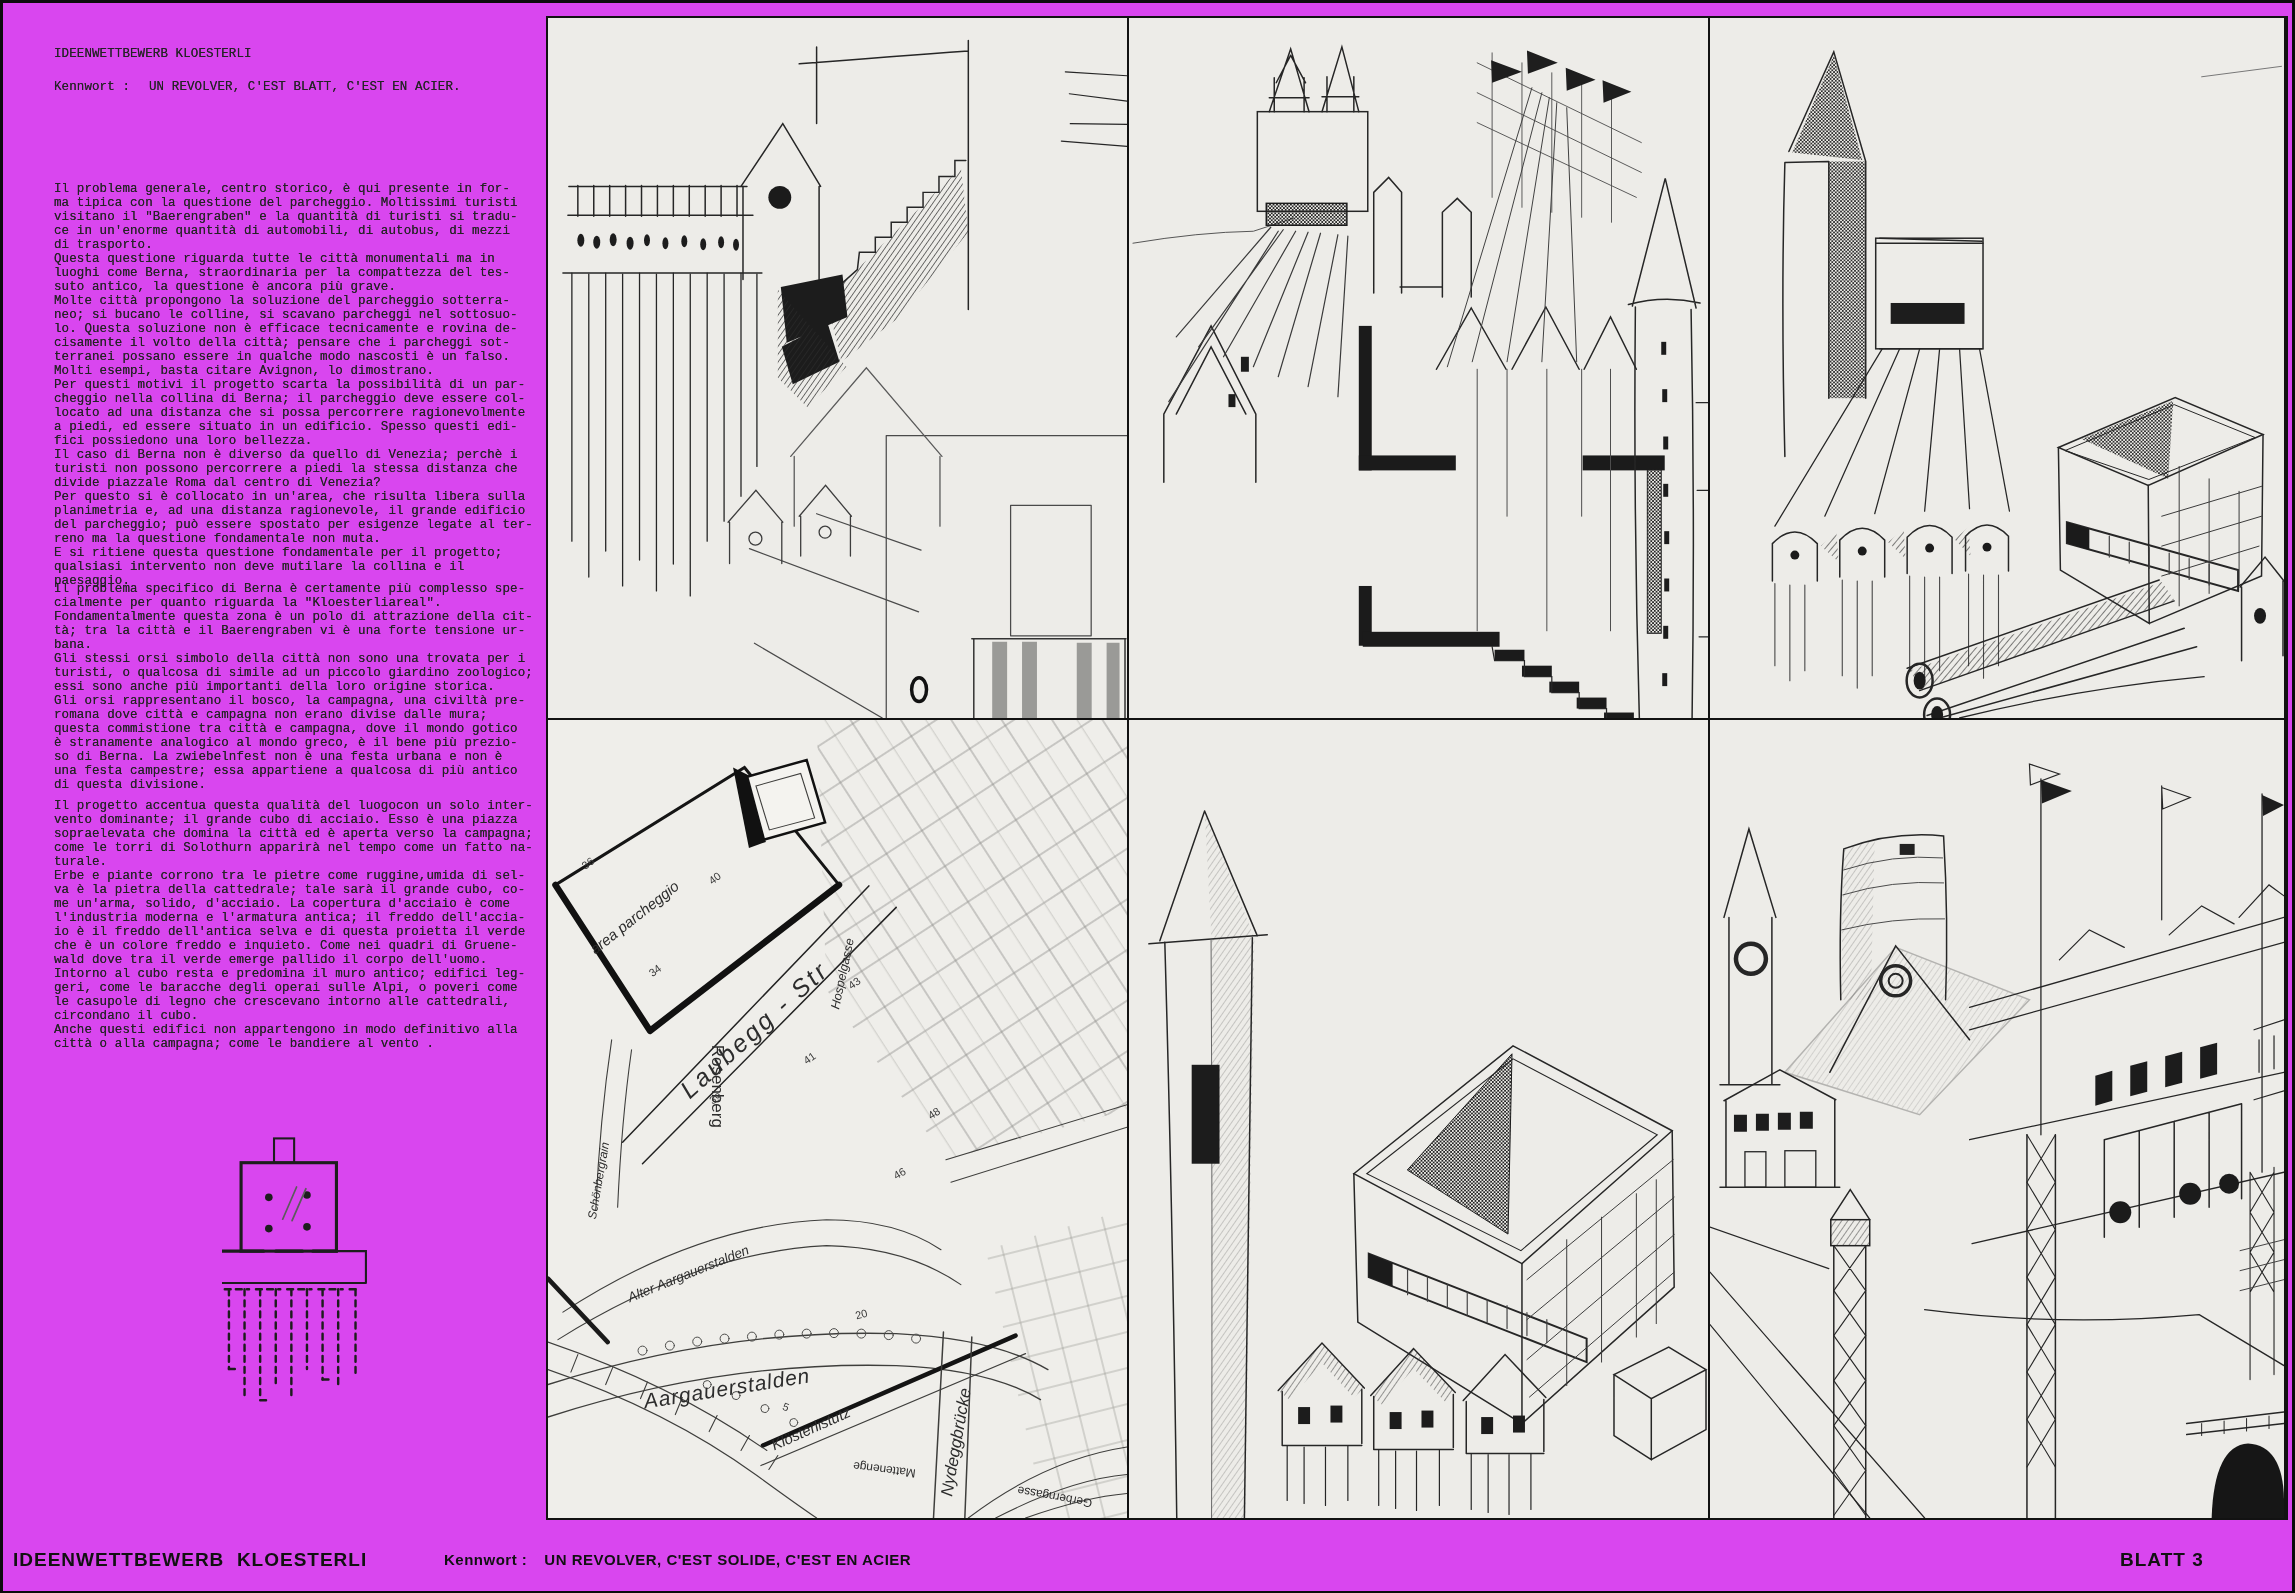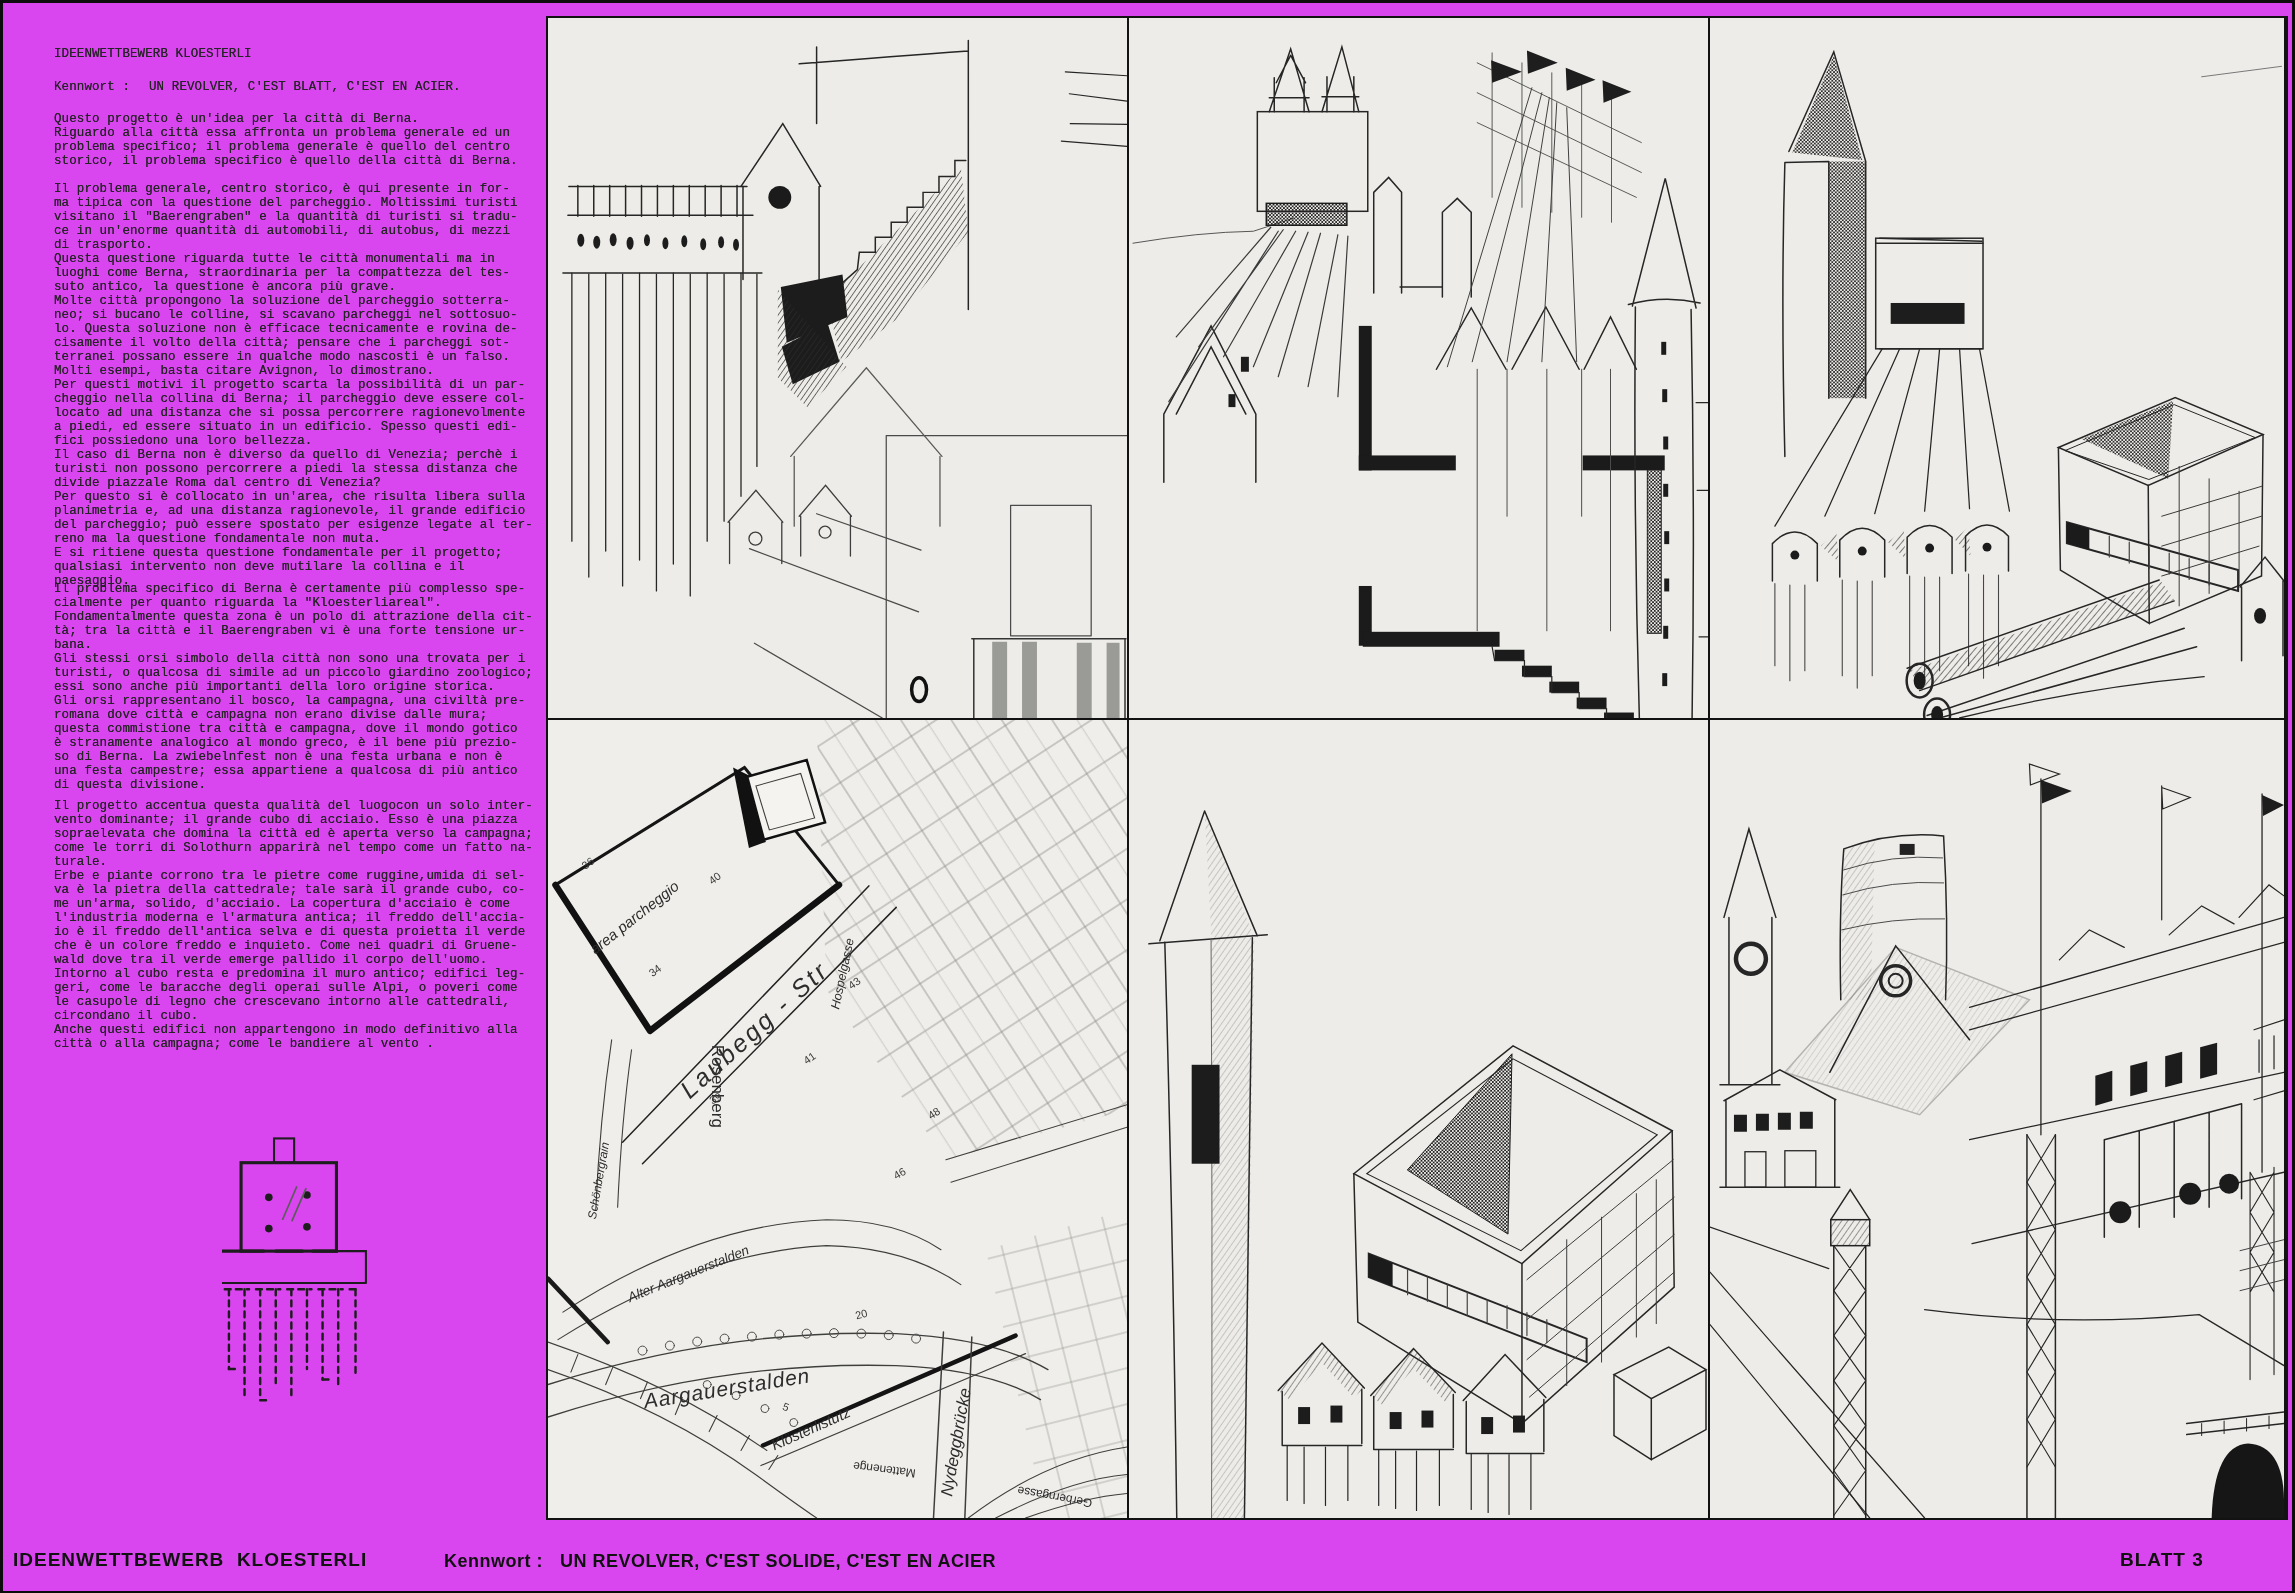--- a/index.html
+++ b/index.html
@@ -13,35 +13,31 @@
         border:2.5px solid #121212;box-sizing:border-box;display:grid;
         grid-template-columns:581px 581px 574px;grid-template-rows:702px 798px;
         background:#121212;}
   .cell{background:#edecE8;position:relative;overflow:hidden;}
   .cell svg{display:block;width:100%;height:100%;}
   .c-b{border-right:2.5px solid #121212;box-sizing:border-box;}
   .r-b{border-bottom:2.5px solid #121212;box-sizing:border-box;}
   #plan-icon{position:absolute;left:219px;top:1123px;width:163px;height:278px;}
   #footer{position:absolute;left:0;top:1542px;width:2295px;height:40px;color:#111;}
   #footer .ft{position:absolute;font-weight:bold;font-size:19px;letter-spacing:1px;white-space:pre;}
-  #footer .fk{position:absolute;font-weight:bold;font-size:18px;letter-spacing:0.5px;white-space:pre;}
+  #footer .fk{position:absolute;font-weight:bold;font-size:15px;letter-spacing:0.5px;white-space:pre;}
   .maplabel{fill:#2c2c2c;font-family:"Liberation Sans",sans-serif;}
   .mapnum{fill:#3a3a3a;font-size:22px;font-family:"Liberation Sans",sans-serif;}
 </style>
 </head>
 <body>
 
 <div id="page">
 
   <div class="tw" style="top:44px">IDEENWETTBEWERB KLOESTERLI</div>
   <div class="tw" style="top:77px"><span>Kennwort :</span><span style="padding-left:19px">UN REVOLVER, C'EST BLATT, C'EST EN ACIER.</span></div>
-  <div class="tw" style="top:109px;width:479px">Questo progetto è un'idea per la città di Berna.
-Riguardo alla città essa affronta un problema generale ed un
-problema specifico; il problema generale è quello del centro
-storico, il problema specifico è quello della città di Berna.</div>
   <div class="tw" style="top:579px;width:489px">Il problema specifico di Berna è certamente più complesso spe-
 cialmente per quanto riguarda la "Kloesterliareal".
 Fondamentalmente questa zona è un polo di attrazione della cit-
 tà; tra la città e il Baerengraben vi è una forte tensione ur-
 bana.
 Gli stessi orsi simbolo della città non sono una trovata per i
 turisti, o qualcosa di simile ad un piccolo giardino zoologico;
 essi sono anche più importanti della loro origine storica.
 Gli orsi rappresentano il bosco, la campagna, una civiltà pre-
 romana dove città e campagna non erano divise dalle mura;

